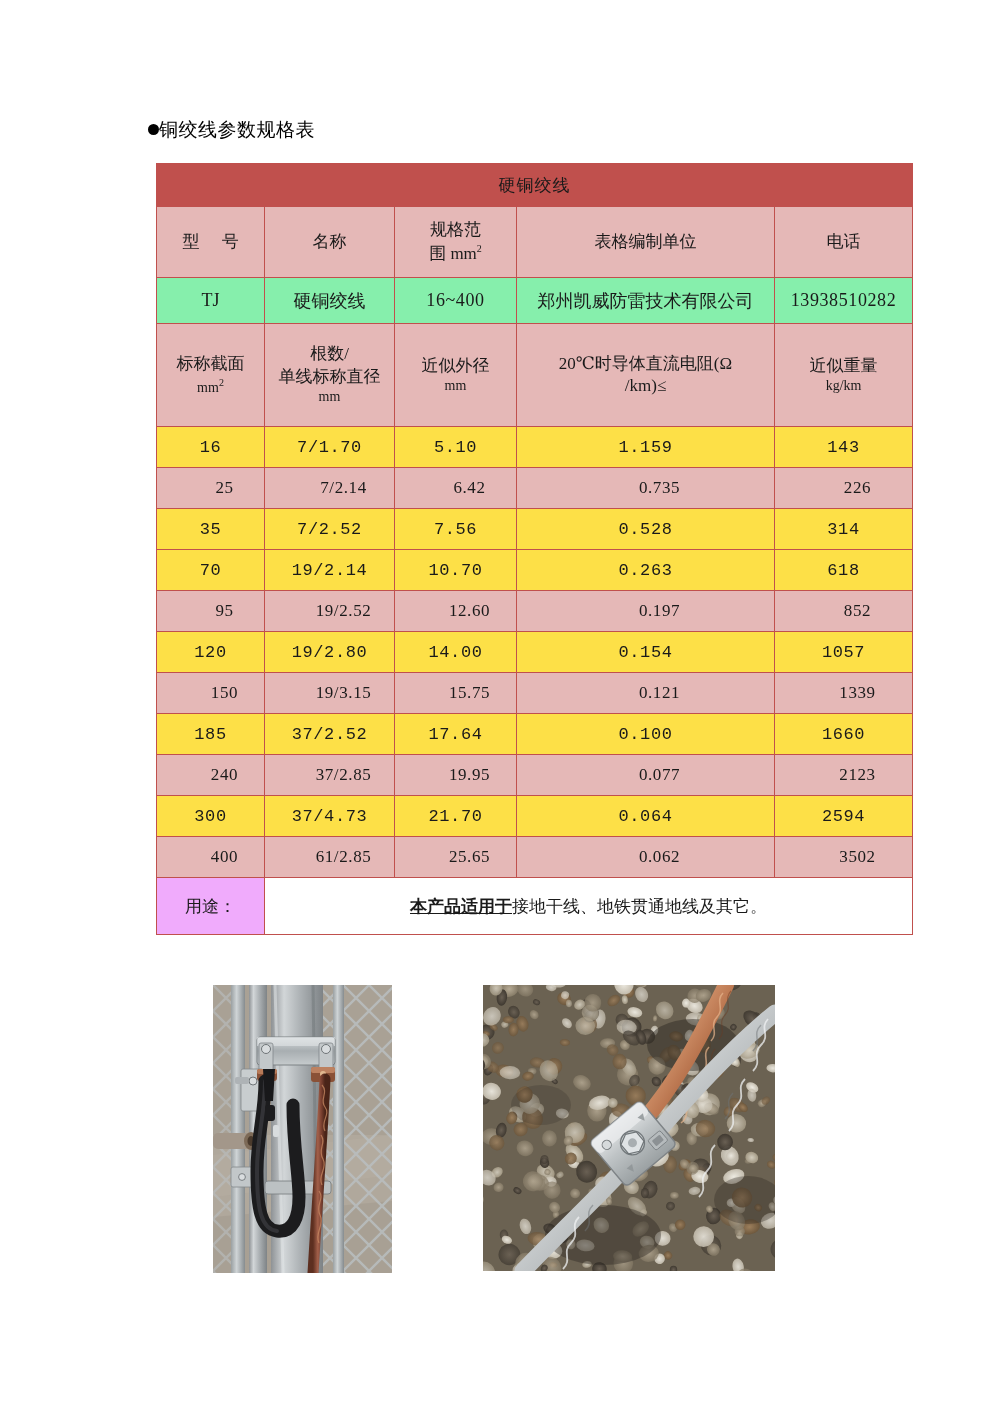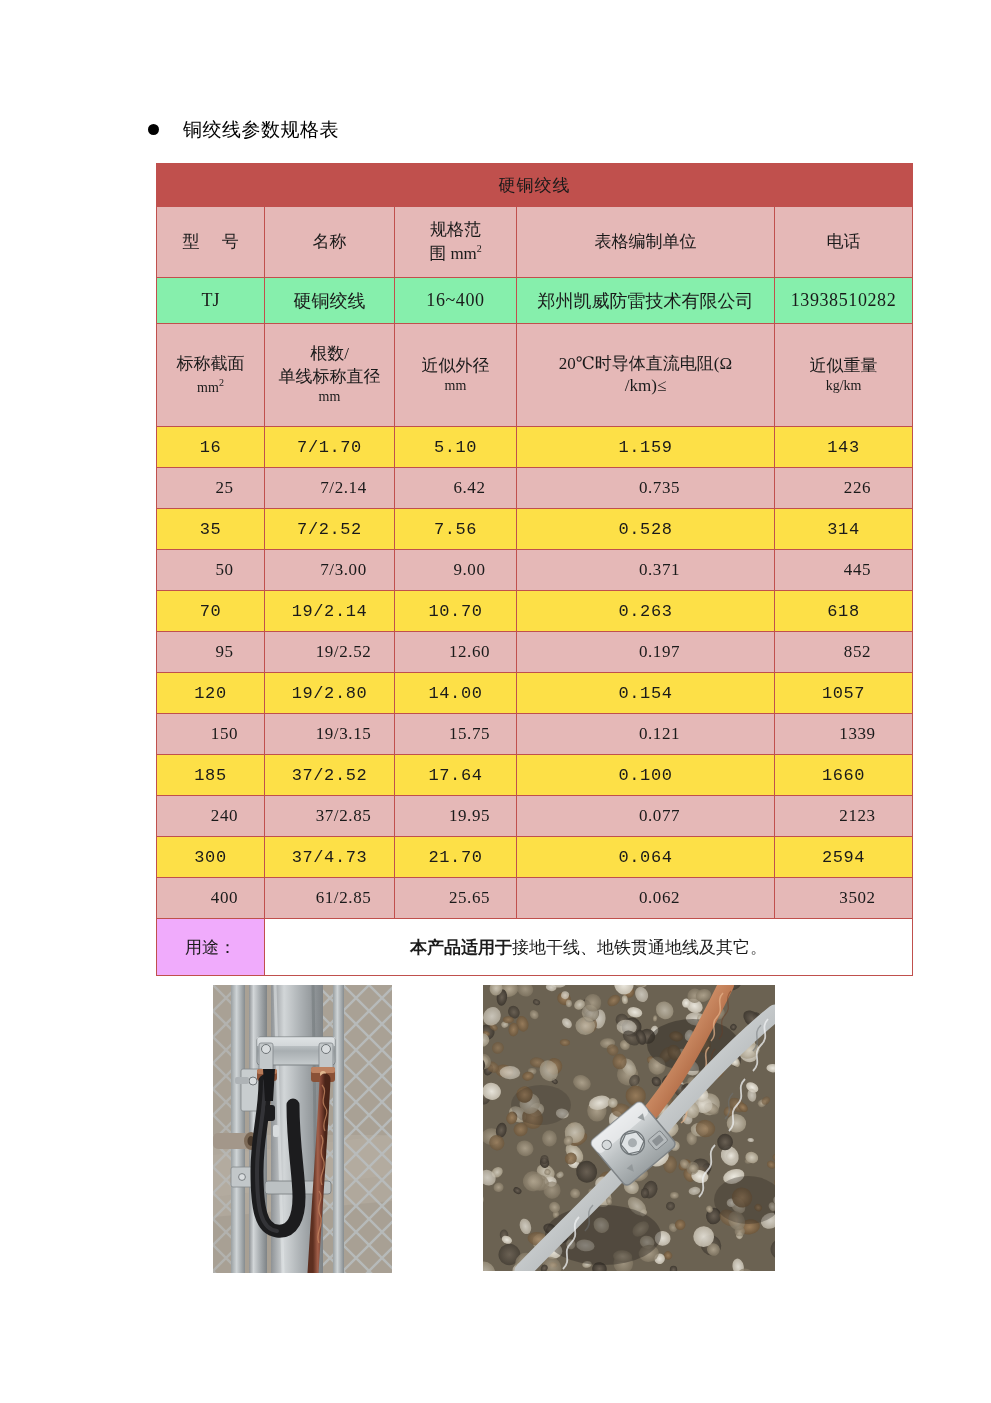--- a/index.html
+++ b/index.html
@@ -16,21 +16,20 @@
     overflow: hidden;
   }
 
   
   .heading-row {
     position: absolute;
     left: 148px;
     top: 120px;
     display: flex;
     align-items: center;
-    gap: 24px;
   }
   .bullet-dot {
     width: 11px;
     height: 11px;
     border-radius: 50%;
     background: #000000;
     flex: 0 0 auto;
   }
   .heading-text {
     font-size: 19px;
@@ -100,21 +99,21 @@
     background: #f0abfc;
     height: 56px;
     font-size: 18px;
   }
   .use-text-cell {
     background: #ffffff;
     height: 56px;
     font-size: 19px;
     text-align: center;
   }
-  .use-text-cell .strong { font-weight: bold; }
+  .use-text-cell .strong { font-weight: bold; text-decoration: underline; }
 
   
   .num { font-family: "Liberation Serif", "DejaVu Serif", serif; letter-spacing: 0.6px; }
 
   
   .photo {
     position: absolute;
     overflow: hidden;
     background: #b9b2a6;
   }
@@ -205,27 +204,20 @@
           <td class="num">6.42</td>
           <td class="num">0.735</td>
           <td class="num">226</td>
         </tr>
         <tr class="white">
           <td class="num">35</td>
           <td class="num">7/2.52</td>
           <td class="num">7.56</td>
           <td class="num">0.528</td>
           <td class="num">314</td>
-        </tr>
-        <tr class="pink">
-          <td class="num">50</td>
-          <td class="num">7/3.00</td>
-          <td class="num">9.00</td>
-          <td class="num">0.371</td>
-          <td class="num">445</td>
         </tr>
         <tr class="white">
           <td class="num">70</td>
           <td class="num">19/2.14</td>
           <td class="num">10.70</td>
           <td class="num">0.263</td>
           <td class="num">618</td>
         </tr>
         <tr class="pink">
           <td class="num">95</td>

